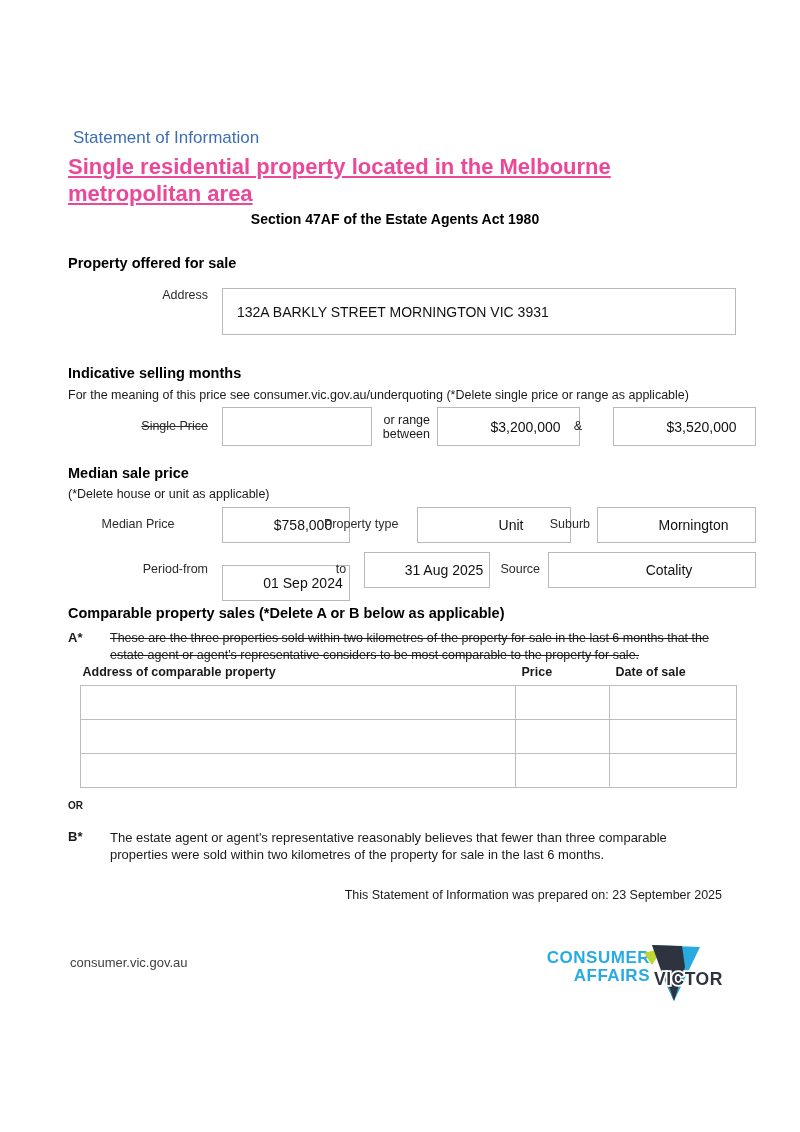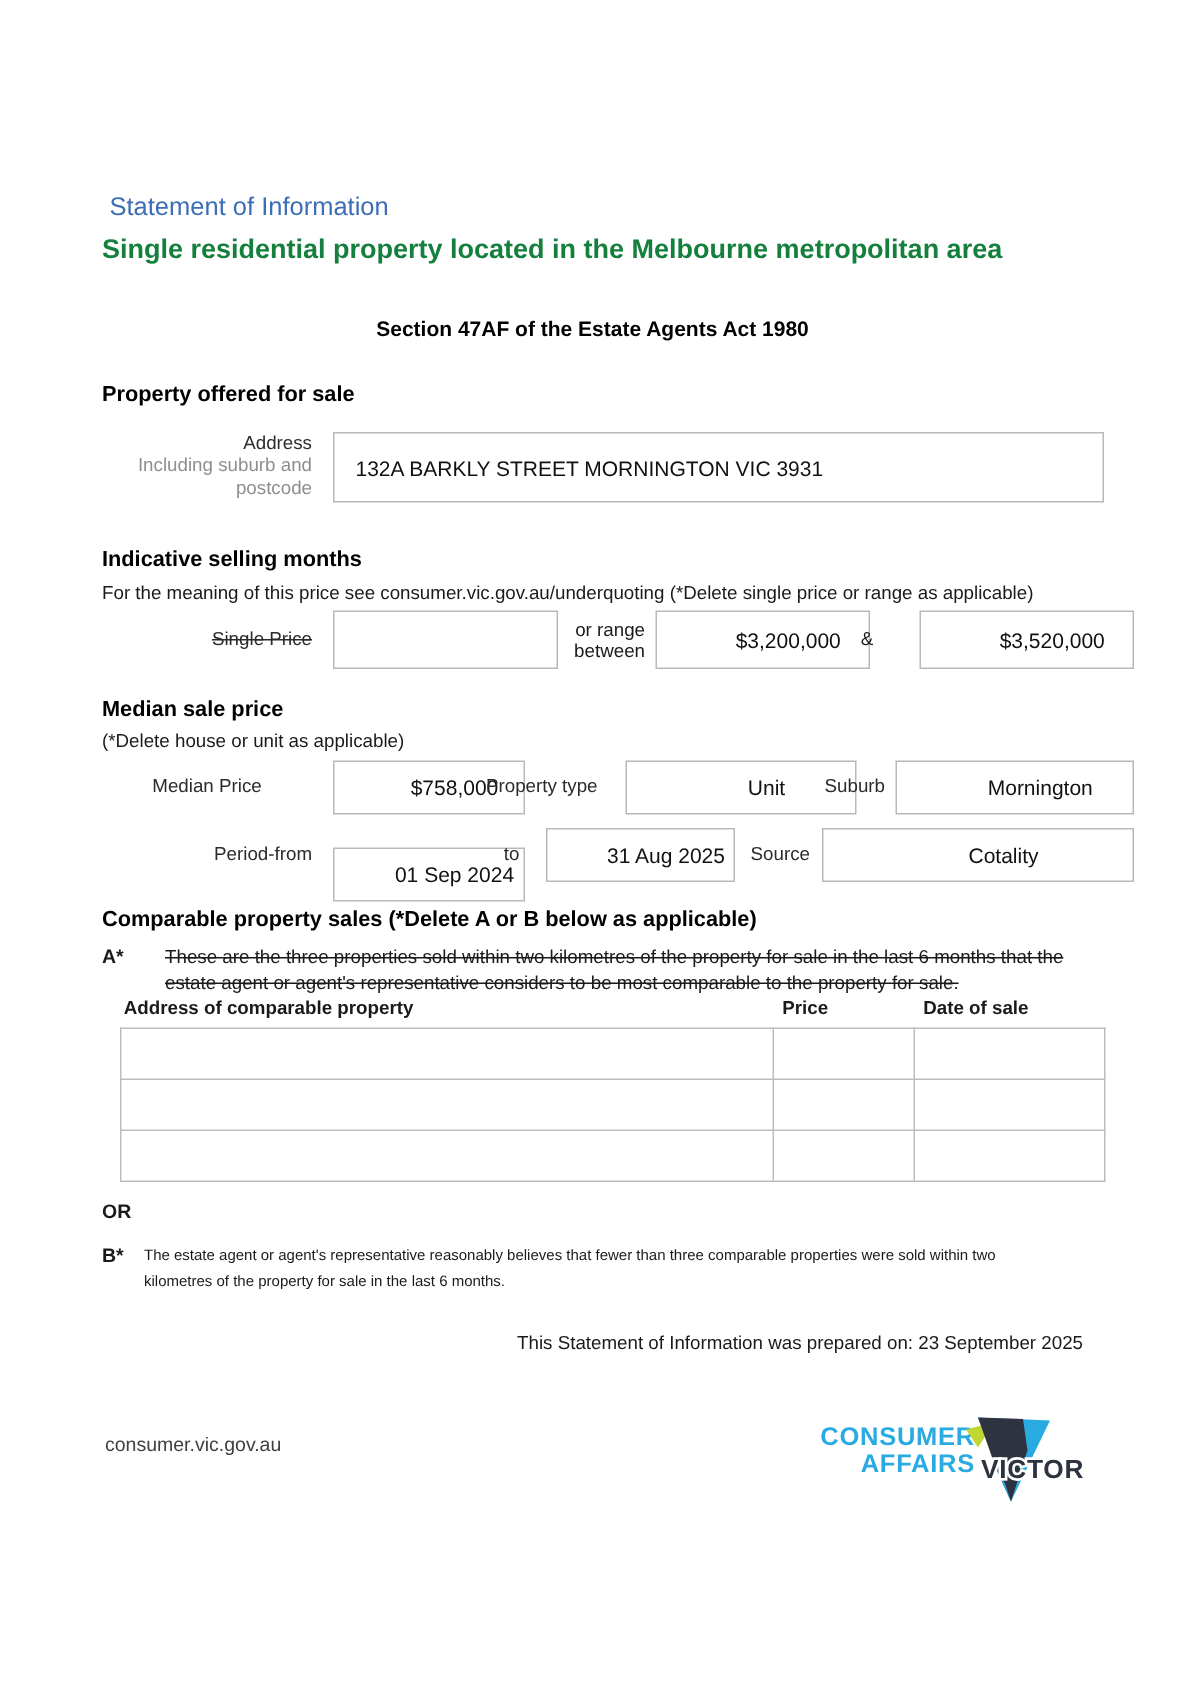--- a/index.html
+++ b/index.html
@@ -2,21 +2,21 @@
 <html><head>
 <meta charset="utf-8">
 <style>
   html,body{margin:0;padding:0;background:#ffffff;}
   body{width:800px;height:1132px;font-family:"Liberation Sans",sans-serif;color:#1a1a1a;}
   .page{position:relative;width:800px;height:1132px;background:#fff;overflow:hidden;}
   .content{position:absolute;left:68px;top:0;width:654px;}
   .abs{position:absolute;}
 
   .doc-label{left:5px;top:128px;font-size:17px;color:#3d6eb5;}
-  .doc-title{left:0;top:153px;width:620px;font-size:18px;line-height:27px;font-weight:bold;color:#15803d;}
+  .doc-title{left:0;top:153px;width:620px;font-size:22px;line-height:27px;font-weight:bold;color:#ec4899;text-decoration:underline;}
   .section-ref{left:0;top:211px;width:654px;text-align:center;font-size:14px;font-weight:bold;color:#000;}
 
   .h2{font-size:14.5px;font-weight:bold;color:#000;}
   .note{font-size:12.5px;color:#1a1a1a;}
   .lbl{font-size:12.5px;color:#2b2b2b;}
   .sublbl{font-size:12.5px;color:#8e8e8e;}
   .strike{text-decoration:line-through;}
 
   .box{border:1px solid #b9b9b9;background:#fff;display:flex;align-items:center;font-size:14px;color:#111;padding-left:34px;}
   .box.center{justify-content:center;}
@@ -57,43 +57,42 @@
   .optA{left:0;top:630px;width:16px;font-size:13px;font-weight:bold;}
   .optA-text{left:42px;top:630px;width:612px;font-size:12.5px;line-height:17px;}
   .cmp-table{left:12px;top:665px;width:642px;border-collapse:collapse;table-layout:fixed;}
   .cmp-table th{font-size:12.5px;font-weight:bold;text-align:left;padding:0 0 6px 2px;border:none;}
   .cmp-table td{border:1px solid #bdbdbd;height:33px;padding:0 4px;font-size:12.5px;}
   .col-addr{width:433px;}
   .col-price{width:88px;}
   .col-date{width:121px;}
   .cmp-table td.c2,.cmp-table th.c2{padding-left:6px;}
 
-  .or-label{left:0;top:800px;font-size:13px;font-weight:bold;}
+  .or-label{left:0;top:800px;font-size:10px;font-weight:bold;}
   .optB{left:0;top:829px;width:16px;font-size:13px;font-weight:bold;}
-  .optB-text{left:28px;top:829px;width:612px;font-size:10px;line-height:17px;}
+  .optB-text{left:42px;top:829px;width:612px;font-size:13px;line-height:17px;}
 
   .prepared{left:0;top:888px;width:654px;text-align:right;font-size:12.5px;}
 
   .website{left:2px;top:955px;font-size:13px;color:#404040;}
   .logo-wrap{left:472px;top:941px;width:182px;height:62px;}
 </style>
 </head>
 <body>
 
 <div class="page">
   <div class="content">
 
     <div class="abs doc-label">Statement of Information</div>
     <div class="abs doc-title">Single residential property located in the Melbourne metropolitan area</div>
     <div class="abs section-ref">Section 47AF of the Estate Agents Act 1980</div>
 
     <div class="abs h2 h-property">Property offered for sale</div>
     <div class="abs addr-labels">
       <div class="lbl">Address</div>
-      <div class="sublbl">Including suburb and postcode</div>
     </div>
     <div class="abs box addr-box">
       <span>132A BARKLY STREET MORNINGTON VIC 3931</span>
     </div>
 
     <div class="abs h2 h-indicative">Indicative selling months</div>
     <div class="abs note indic-note">For the meaning of this price see consumer.vic.gov.au/underquoting (*Delete single price or range as applicable)</div>
     <div class="abs lbl strike sp-label">Single Price</div>
     <div class="abs box center sp-box">
       <span></span>

